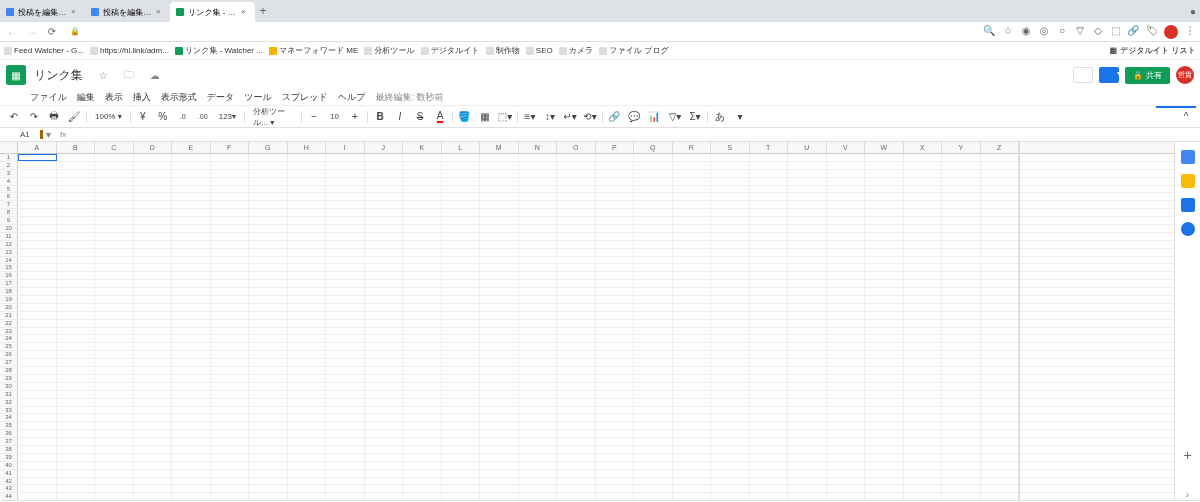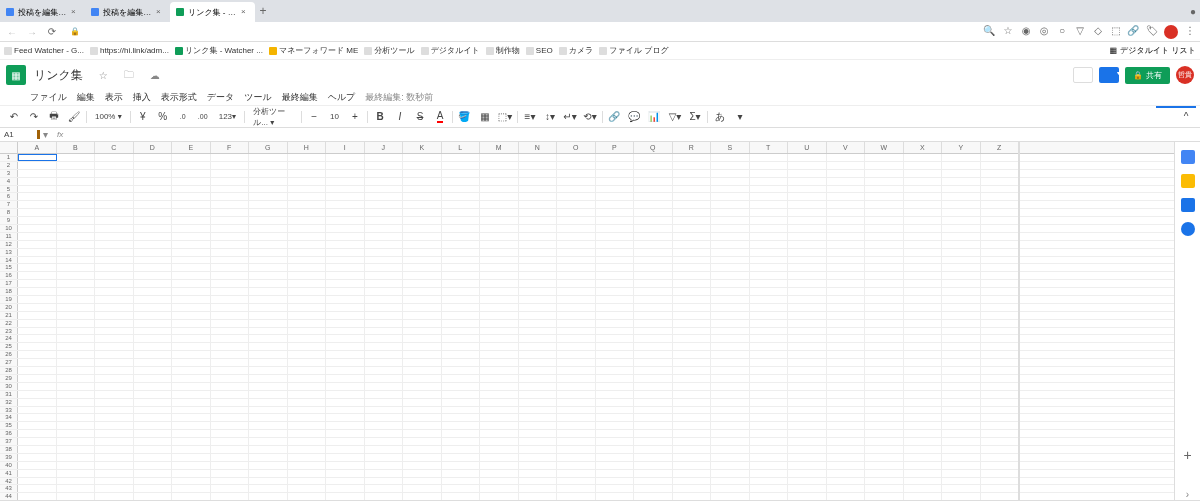--- a/index.html
+++ b/index.html
@@ -44,21 +44,21 @@
 .last-edit { color:#888; }
 
 .toolbar { height:22px; display:flex; align-items:center; padding:0 6px; gap:4px; border-bottom:1px solid #ddd; position:relative; }
 .tb-btn { width:16px; height:16px; display:flex; align-items:center; justify-content:center; color:#444; }
 .tb-sep { width:1px; height:12px; background:#ddd; }
 .tb-text { font-size:8px; color:#444; padding:0 4px; }
 .blue-bar { position:absolute; right:4px; top:0; width:40px; height:2px; background:#1a73e8; }
 .collapse { margin-left:auto; }
 
 .formula-bar { height:14px; display:flex; align-items:center; border-bottom:1px solid #ddd; }
-.cell-ref { width:40px; padding:0 4px; font-size:8px; color:#444; border-right:3px solid #a16207; }
+.cell-ref { width:40px; padding:0 20px; font-size:8px; color:#444; border-right:3px solid #a16207; }
 .fx { padding:0 6px; font-style:italic; color:#888; font-size:8px; }
 
 
 .grid-wrap { display:flex; height:358px; }
 .grid { flex:1; overflow:hidden; position:relative; }
 .col-headers { display:flex; height:12px; background:#f8f8f8; border-bottom:1px solid #ccc; }
 .corner { width:18px; background:#f8f8f8; border-right:1px solid #ccc; }
 .col-h { width:38.5px; text-align:center; font-size:7px; color:#666; border-right:1px solid #ddd; line-height:12px; }
 .rows { }
 .row { display:flex; height:7.9px; border-bottom:1px solid #eee; }
@@ -194,21 +194,21 @@
 </div>
 
 <div class="menu-bar">
   <span class="menu-item">ファイル</span>
   <span class="menu-item">編集</span>
   <span class="menu-item">表示</span>
   <span class="menu-item">挿入</span>
   <span class="menu-item">表示形式</span>
   <span class="menu-item">データ</span>
   <span class="menu-item">ツール</span>
-  <span class="menu-item">最終編集</span>
+  <span class="menu-item">スプレッド</span>
   <span class="menu-item">ヘルプ</span>
   <span class="last-edit">最終編集: 数秒前</span>
 </div>
 
 <div class="toolbar">
   <div class="tb-btn">↶</div>
   <div class="tb-btn">↷</div>
   <div class="tb-btn">🖶</div>
   <div class="tb-btn">🖌</div>
   <div class="tb-sep"></div>

